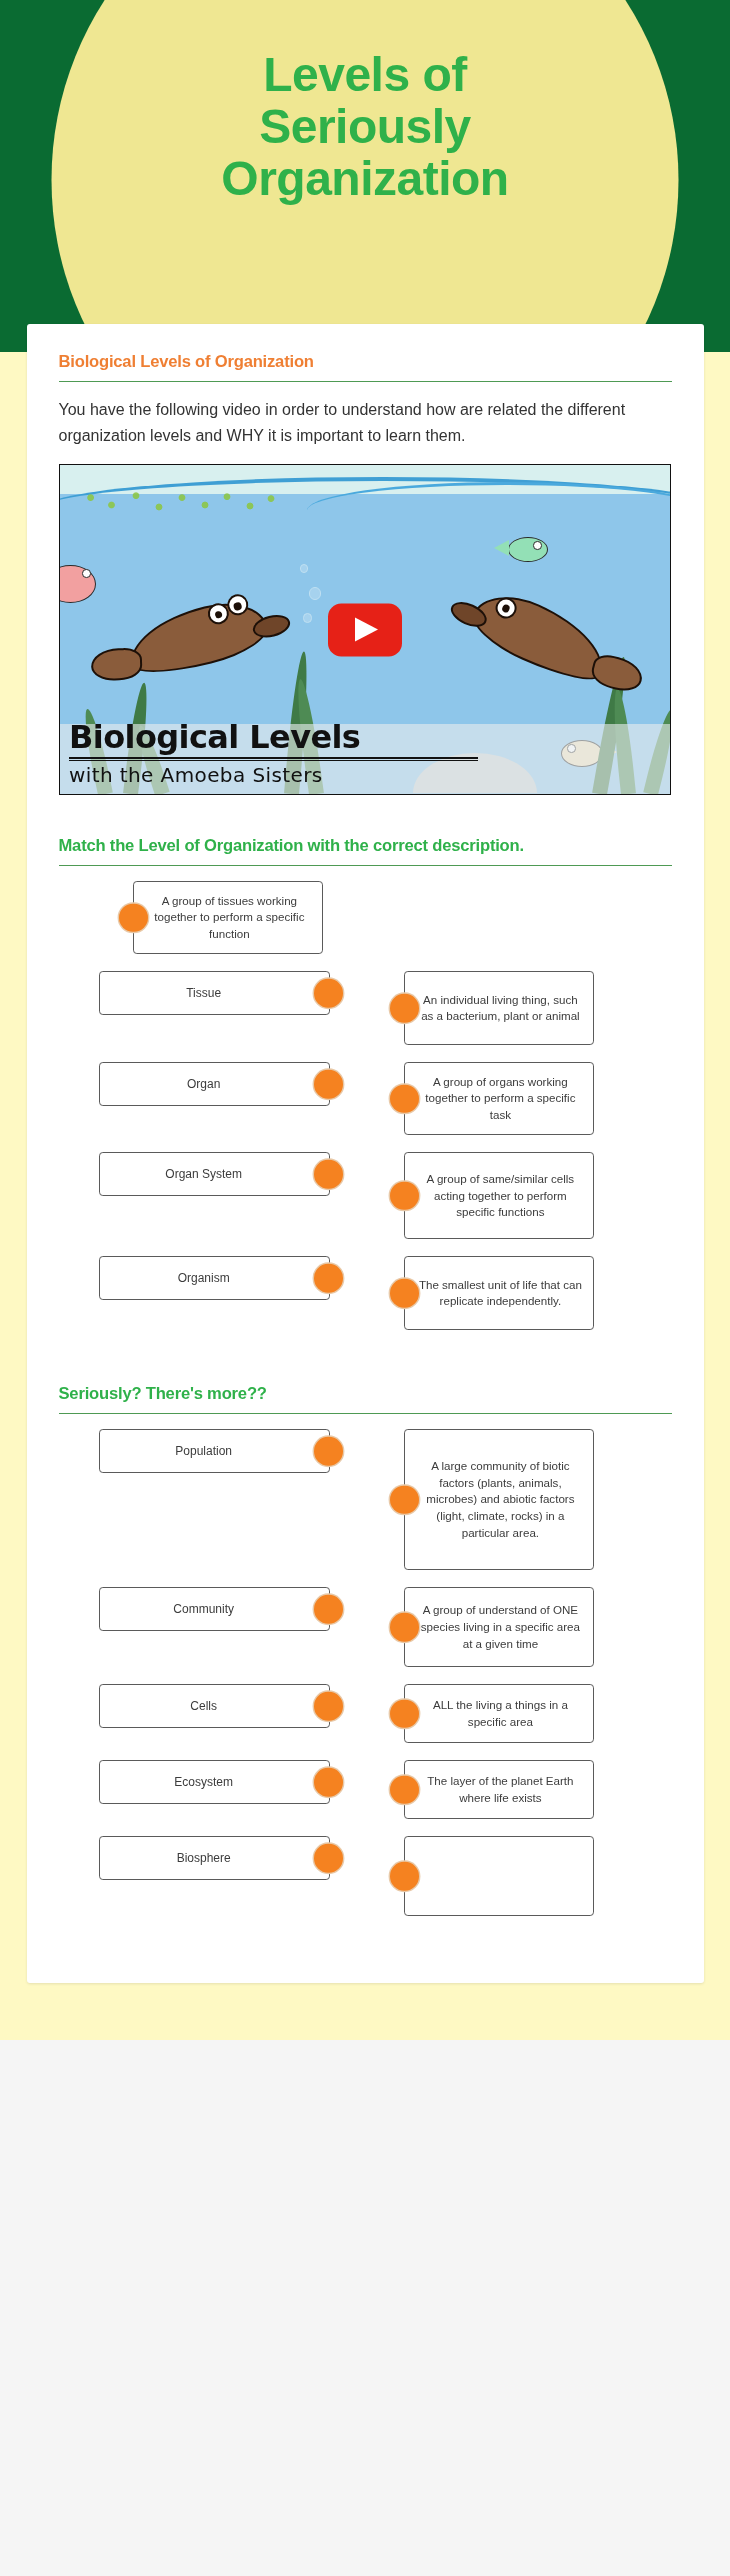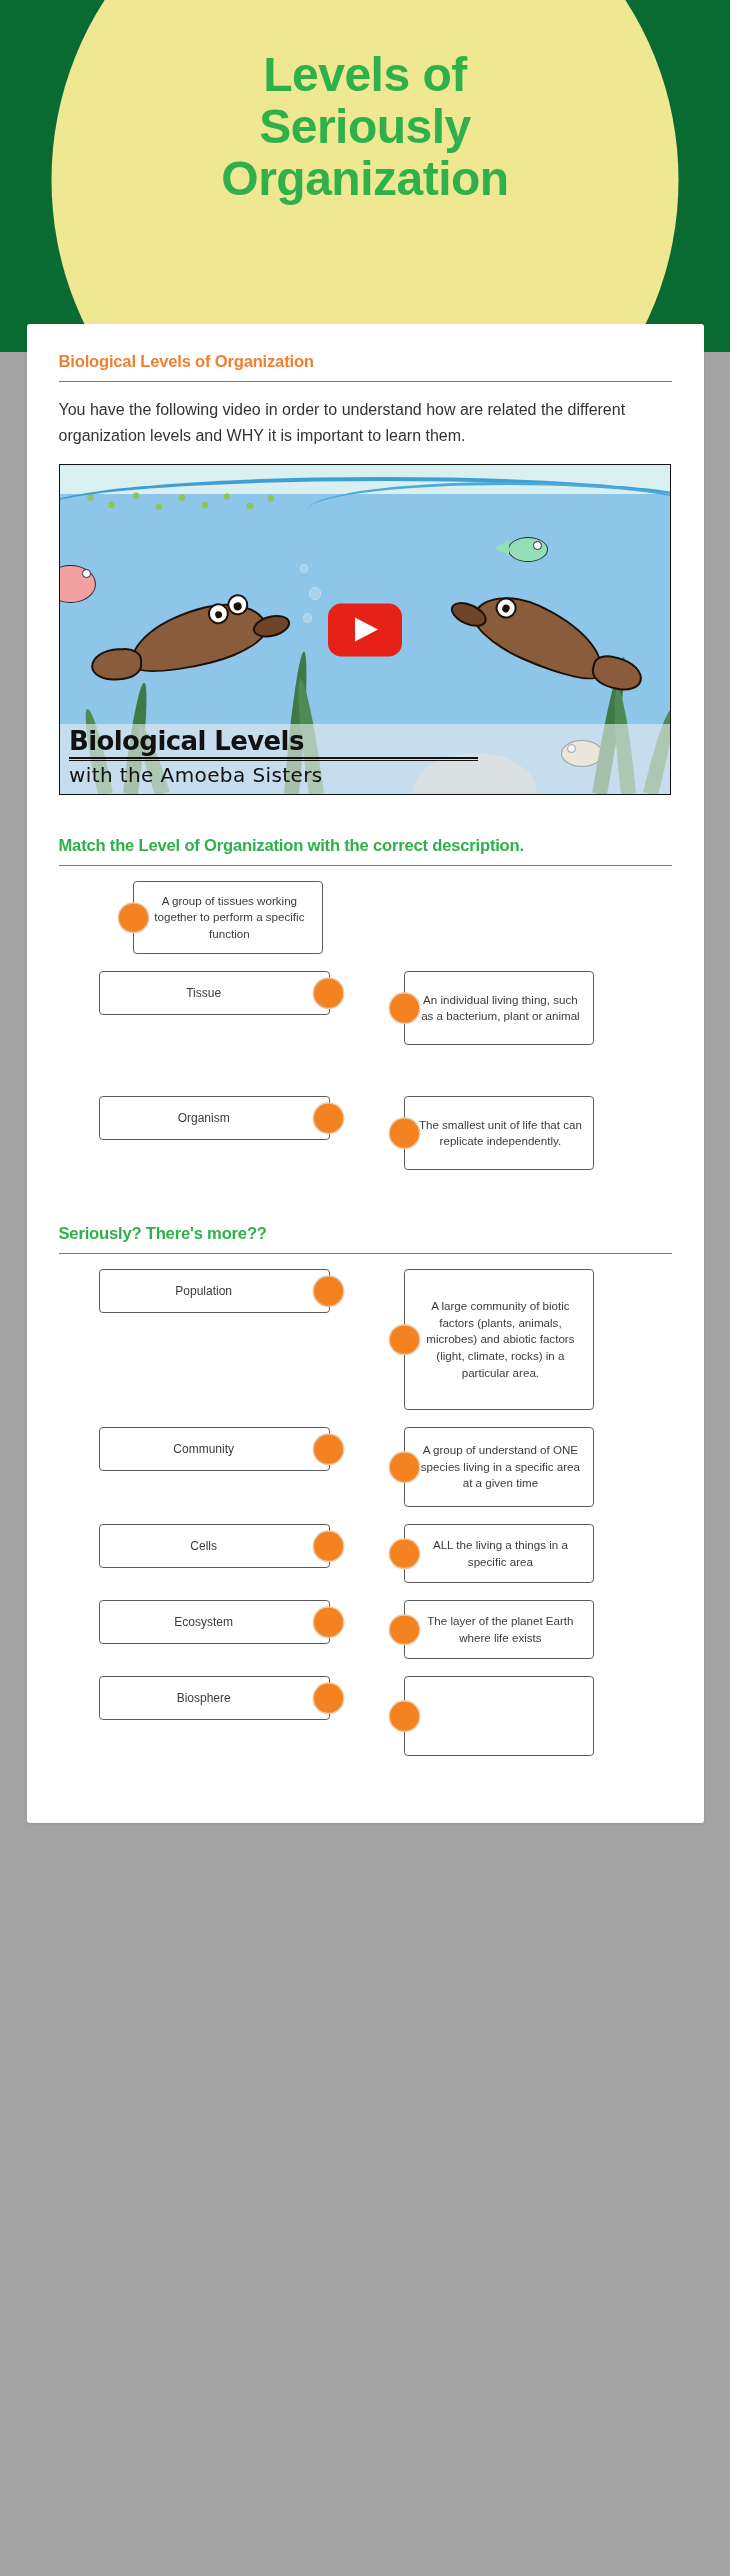--- a/index.html
+++ b/index.html
@@ -6,23 +6,23 @@
 
   html, body {
     width: 730px;
     background: #f5f5f5;
     font-family: "Liberation Sans", sans-serif;
   }
 
   #page {
     position: relative;
     width: 730px;
-    height: 2576px;
+    height: 2040px;
     overflow: hidden;
-    background: #a3a3a3;
+    background: #fef9c3;
   }
 
   
   .header {
     position: relative;
     width: 730px;
     height: 352px;
     background: #0a6b32;
     overflow: hidden;
   }
@@ -174,21 +174,21 @@
   }
   .bubble {
     position: absolute; border: 1.9px solid #bfe0f2; border-radius: 50%;
     background: rgba(255,255,255,0.22);
   }
   .vid-caption {
     position: absolute; left: 9.5px; bottom: 7.6px; z-index: 6;
   }
   .vid-caption .line1 {
     font-family: "DejaVu Sans", sans-serif;
-    font-weight: bold; font-size: 26px; color: #111;
+    font-weight: bold; font-size: 32px; color: #111;
     letter-spacing: -0.6px;
   }
   .vid-caption .divider {
     width: 409px; border-top: 2.9px solid #111;
     border-bottom: 1px solid #111; height: 3.8px; margin: 1px 0 1.9px 0;
   }
   .vid-caption .line2 {
     font-family: "DejaVu Sans", sans-serif;
     font-size: 20px; color: #111; letter-spacing: 0.4px;
   }
@@ -367,23 +367,53 @@
         <div class="desc-col">
           <div class="desc-box" style="min-height:74px">
             <span>An individual living thing, such as a bacterium, plant or animal</span>
             <span class="dot left"></span>
           </div>
         </div>
       </div>
 
       <div class="spacer-sm"></div>
 
-
-      <div class="spacer-sm"></div>
-
+      <div class="match-row">
+        <div class="term-col">
+          <div class="term-box">
+            <span>Organ</span>
+            <span class="dot right"></span>
+          </div>
+        </div>
+        <div class="gap-col"></div>
+        <div class="desc-col">
+          <div class="desc-box" style="min-height:70px">
+            <span>A group of organs working together to perform a specific task</span>
+            <span class="dot left"></span>
+          </div>
+        </div>
+      </div>
+
+      <div class="spacer-sm"></div>
+
+      <div class="match-row">
+        <div class="term-col">
+          <div class="term-box">
+            <span>Organ System</span>
+            <span class="dot right"></span>
+          </div>
+        </div>
+        <div class="gap-col"></div>
+        <div class="desc-col">
+          <div class="desc-box" style="min-height:87px">
+            <span>A group of same/similar cells acting together to perform specific functions</span>
+            <span class="dot left"></span>
+          </div>
+        </div>
+      </div>
 
       <div class="spacer-sm"></div>
 
       <div class="match-row">
         <div class="term-col">
           <div class="term-box">
             <span>Organism</span>
             <span class="dot right"></span>
           </div>
         </div>

